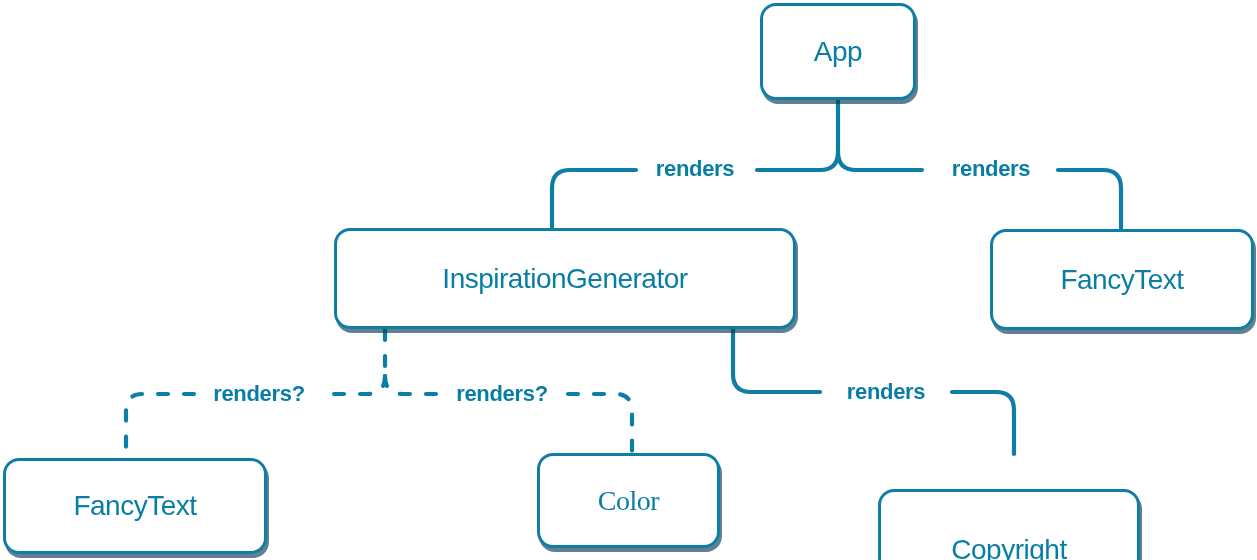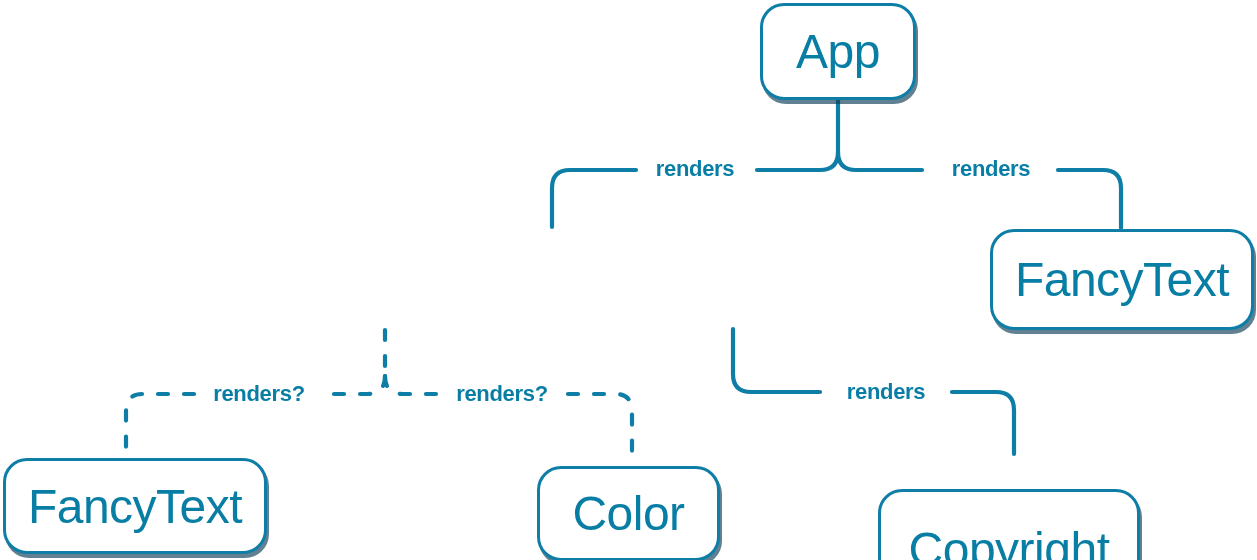--- a/index.html
+++ b/index.html
@@ -34,24 +34,24 @@
   .connectors path.dashed{
     stroke-dasharray:10 16;
   }
   .node{
     position:absolute;
     display:flex;
     align-items:center;
     justify-content:center;
     background:var(--node-bg);
     border:3.5px solid var(--accent);
-    border-radius:24px;
+    border-radius:16px;
     box-shadow:2px 4px 0 var(--shadow);
     color:var(--text);
-    font-size:48px;
+    font-size:28px;
     font-weight:500;
     letter-spacing:-0.5px;
     white-space:nowrap;
     text-align:right;
   }
   .edge-label{
     position:absolute;
     transform:translate(-50%,-50%);
     color:var(--text);
     font-size:22px;
@@ -77,26 +77,27 @@
 
     <path class="dashed" d="M385 330 V376"></path>
     <path class="dashed" d="M385 376 Q385 394 367 394 H326"></path>
     <path class="dashed" d="M194 394 H142 Q126 394 126 412 V457"></path>
     <path class="dashed" d="M385 376 Q385 394 403 394 H437"></path>
     <path class="dashed" d="M568 394 H616 Q632 394 632 412 V452"></path>
   </svg>
 
   <div class="node" style="left:760px;top:3px;width:156px;height:97px;">App</div>
 
+  <div class="node" style="left:334px;top:228px;width:462px;height:101px;">InspirationGenerator</div>
 
   <div class="node" style="left:990px;top:229px;width:264px;height:101px;">FancyText</div>
 
   <div class="node" style="left:3px;top:458px;width:264px;height:96px;">FancyText</div>
 
-  <div class="node" style="left:537px;top:466px;width:183px;height:95px;">Color</div>
+  <div class="node" style="left:537px;top:453px;width:183px;height:95px;font-family:Liberation Serif, serif;">Color</div>
 
   <div class="node" style="left:878px;top:455px;width:262px;height:121px;margin-top:34px;">Copyright</div>
 
   <span class="edge-label" style="left:695px;top:169px;">renders</span>
 
   <span class="edge-label" style="left:991px;top:169px;">renders</span>
 
   <span class="edge-label" style="left:259px;top:394px;">renders?</span>
 
   <span class="edge-label" style="left:502px;top:394px;">renders?</span>

